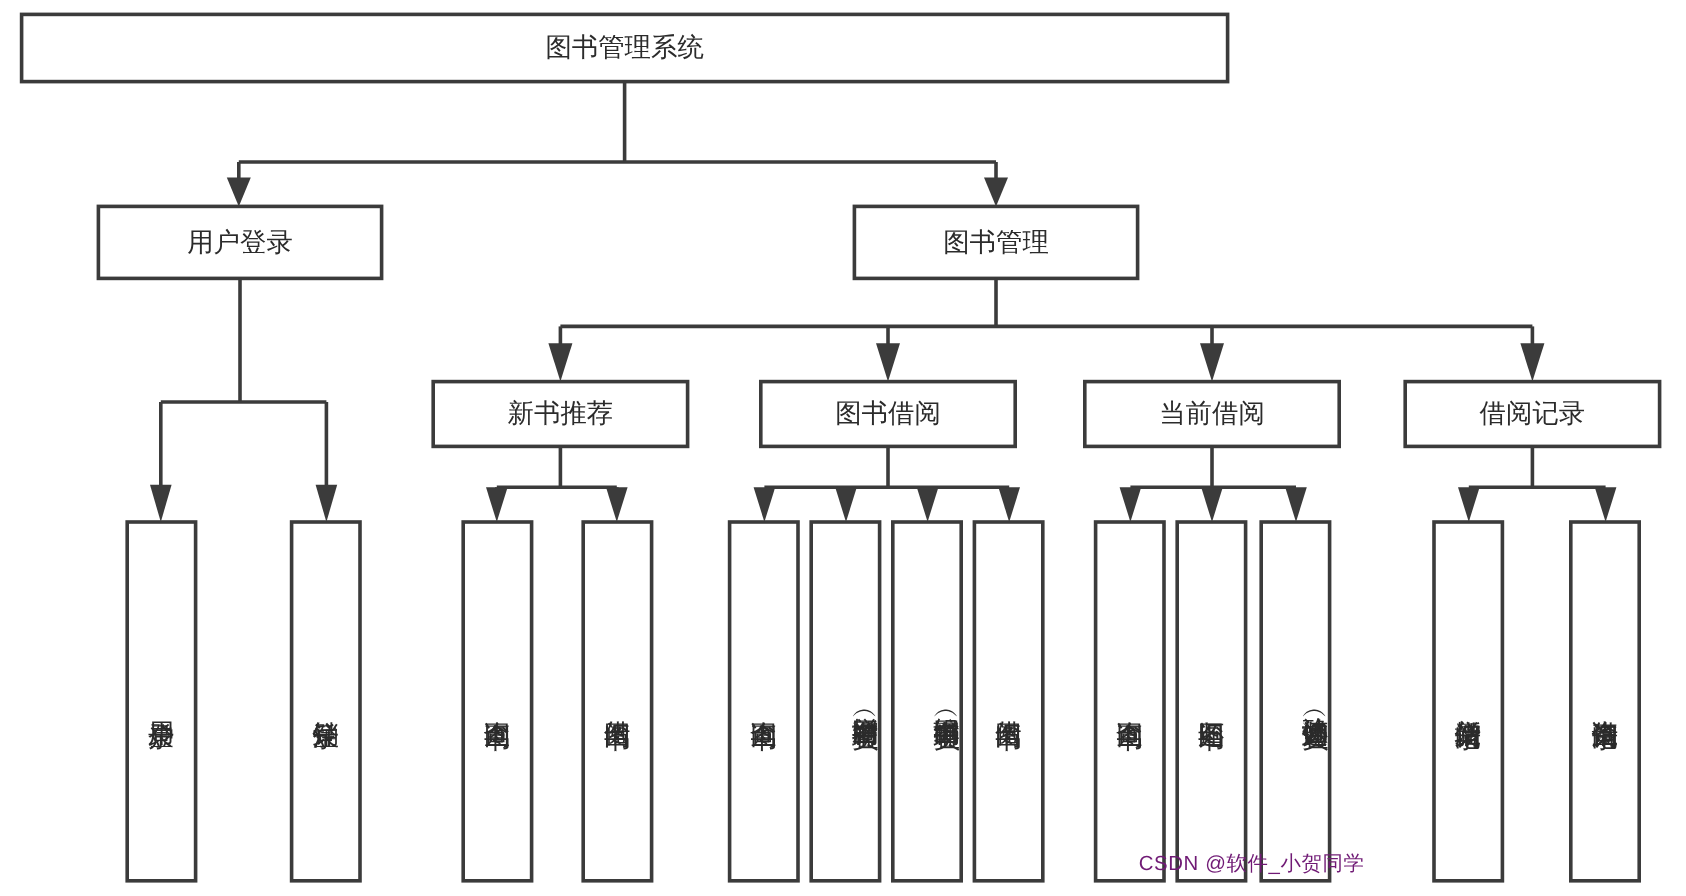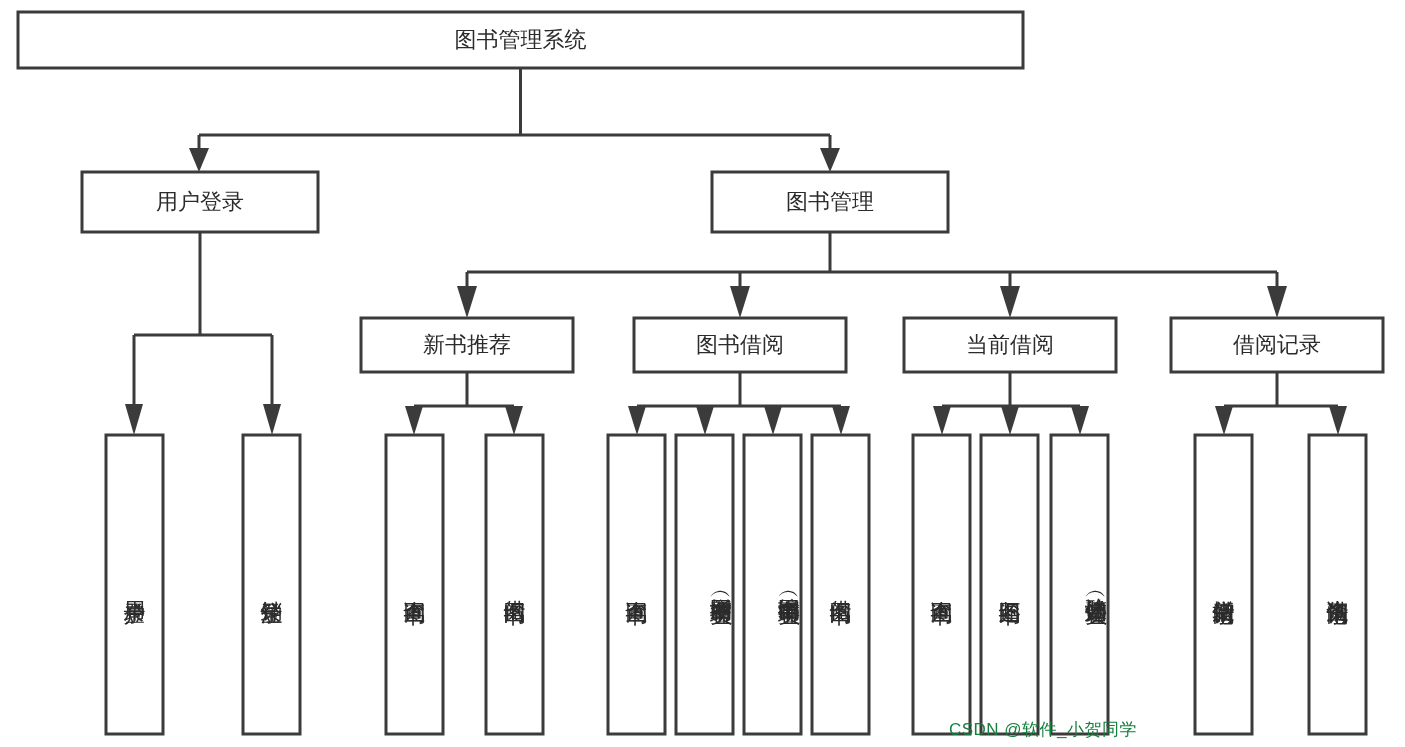--- a/index.html
+++ b/index.html
@@ -59,23 +59,23 @@
     color: #2b2b2b;
     writing-mode: vertical-rl;
     text-orientation: upright;
     letter-spacing: 1px;
     pointer-events: none;
     user-select: none;
   }
   .watermark {
     position: absolute;
     right: 8px;
-    bottom: 6px;
+    bottom: 16px;
     font-size: 17px;
-    color: #15803d;
+    color: #701a75;
     letter-spacing: 0.5px;
     user-select: none;
   }
 </style>
 </head>
 <body>
 
 <div id="diagram-root">
 
   <svg class="diagram-canvas" viewBox="0 0 1405 747">

